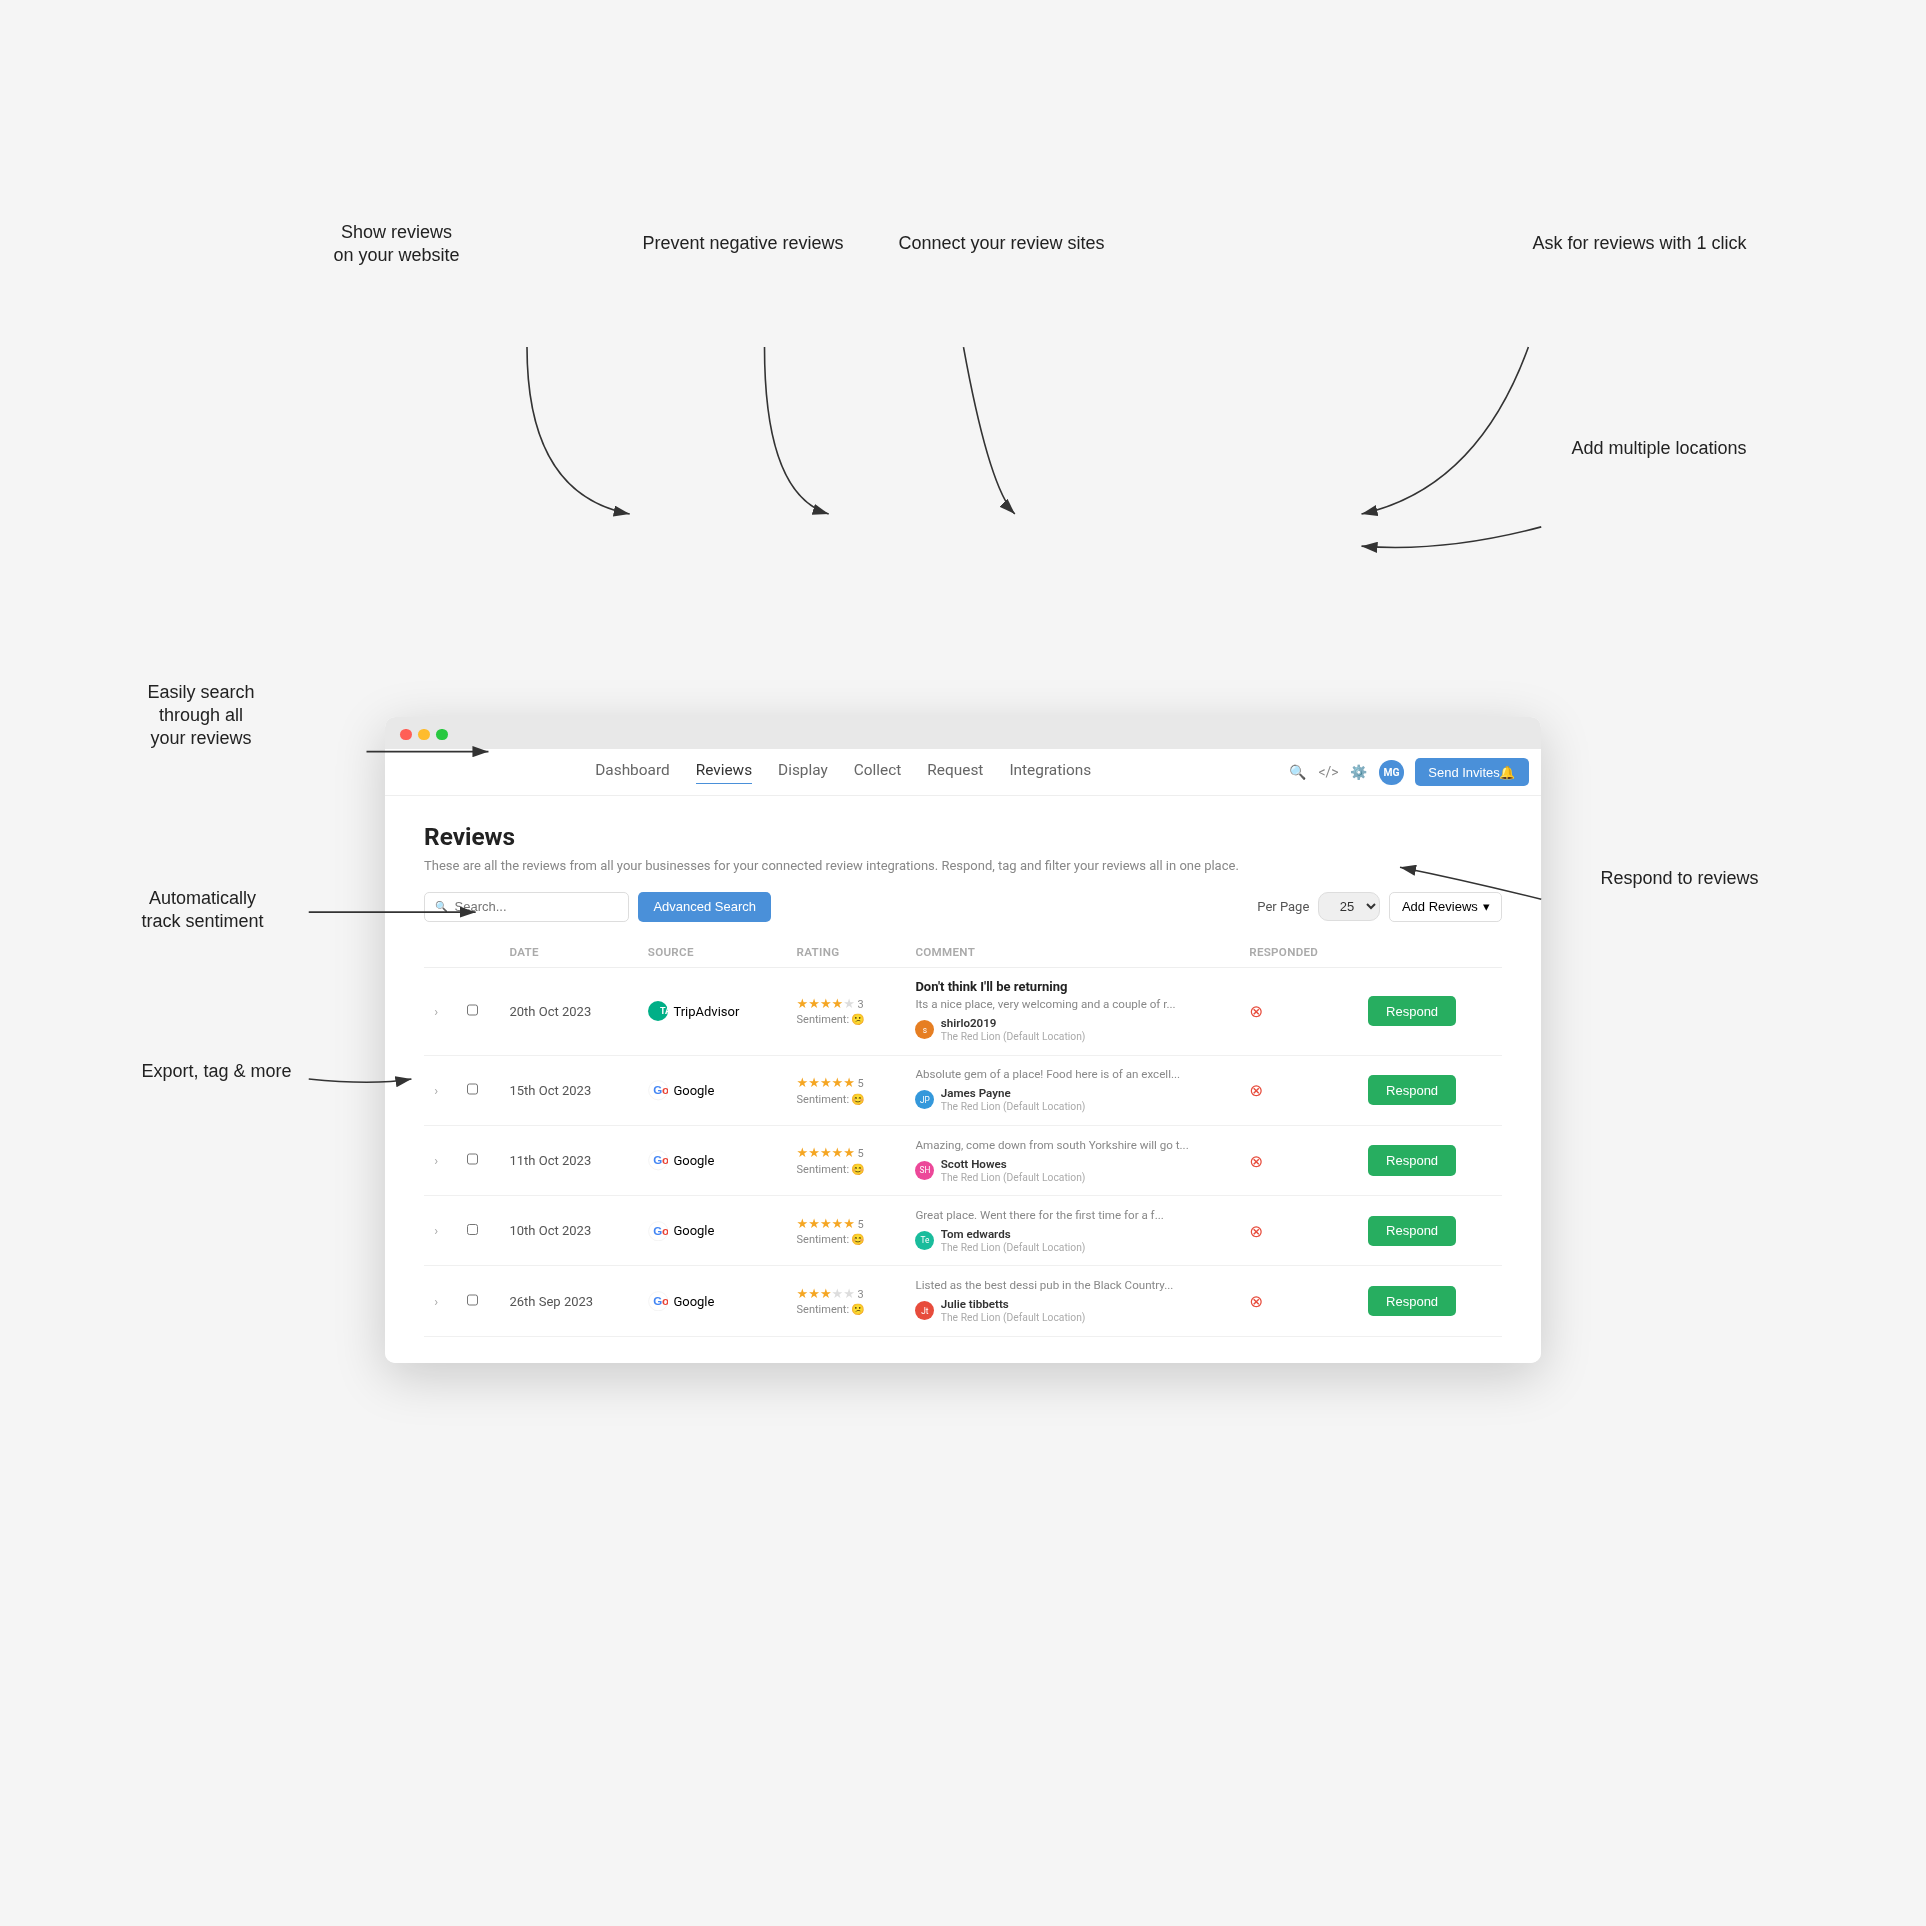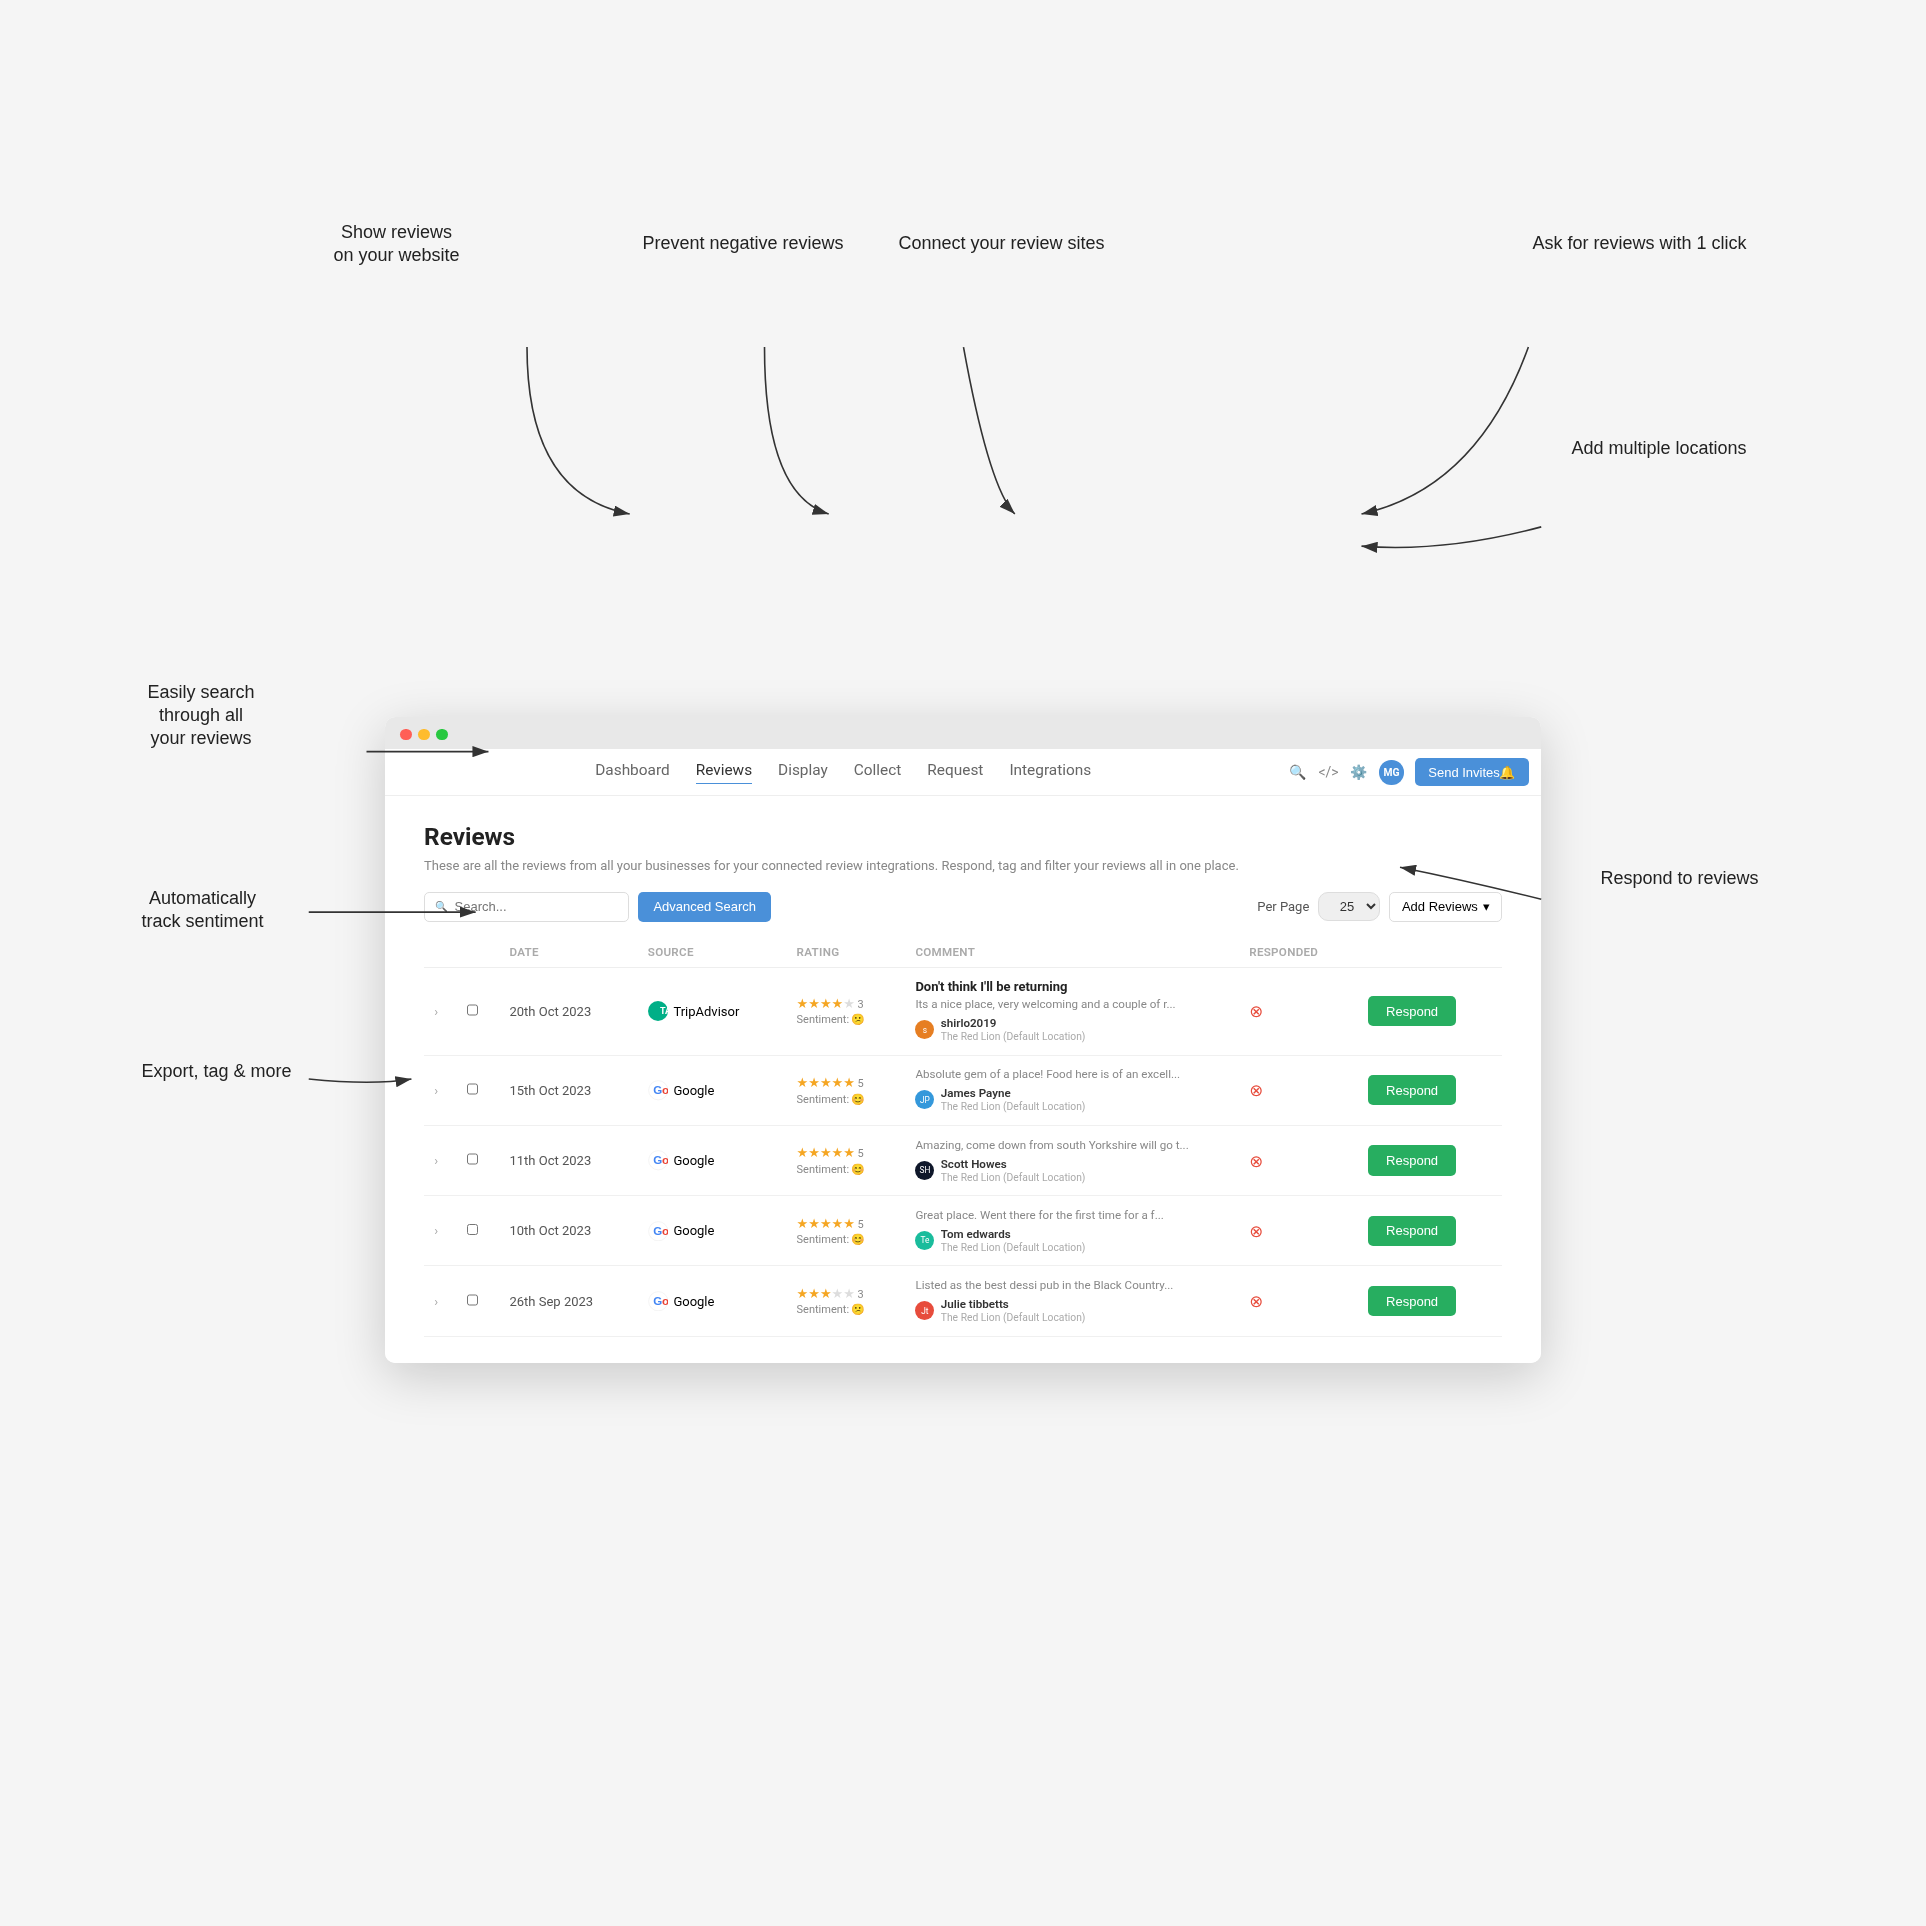--- a/index.html
+++ b/index.html
@@ -637,21 +637,21 @@
               </td>
     <td>
       <div class="rating-cell">
         <div><span class="stars">★</span><span class="stars">★</span><span class="stars">★</span><span class="stars">★</span><span class="stars">★</span><span class="star-count">5</span></div>
         <div class="sentiment">Sentiment: 😊</div>
       </div>
     </td>
     <td class="comment-cell">
       <div class="comment-excerpt">Amazing, come down from south Yorkshire will go t...</div>
       <div class="reviewer-info">
-        <div class="reviewer-avatar" style="background:#0f172a">SH</div>
+        <div class="reviewer-avatar" style="background:#ec4899">SH</div>
         <div>
           <div class="reviewer-name">Scott Howes</div>
           <div class="reviewer-location">The Red Lion (Default Location)</div>
         </div>
       </div>
     </td>
     <td></td>
     <td><span class="responded-icon">⊗</span></td>
     <td><button class="respond-btn">Respond</button></td>
   </tr>

